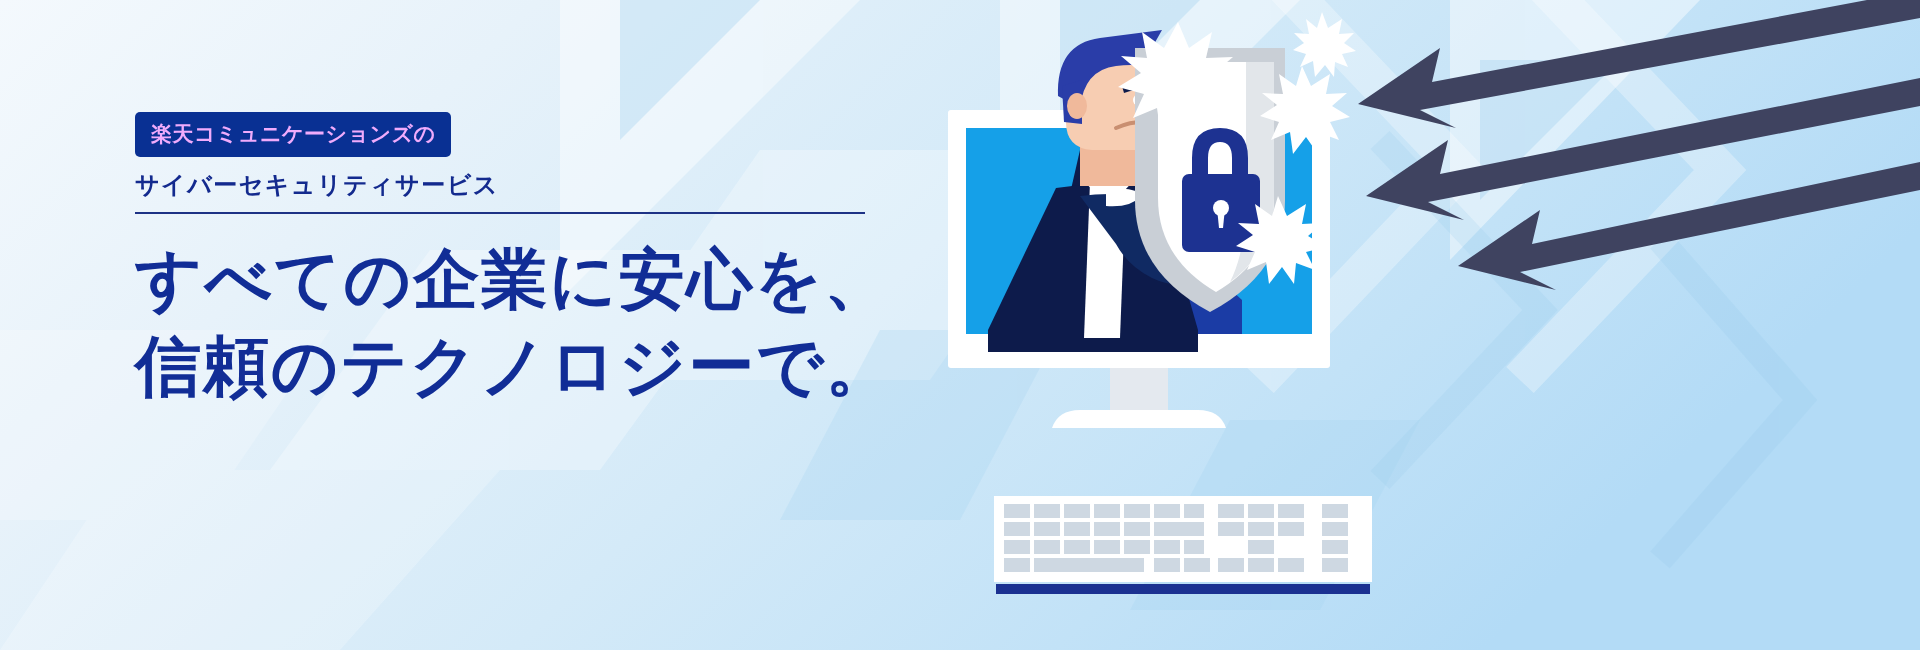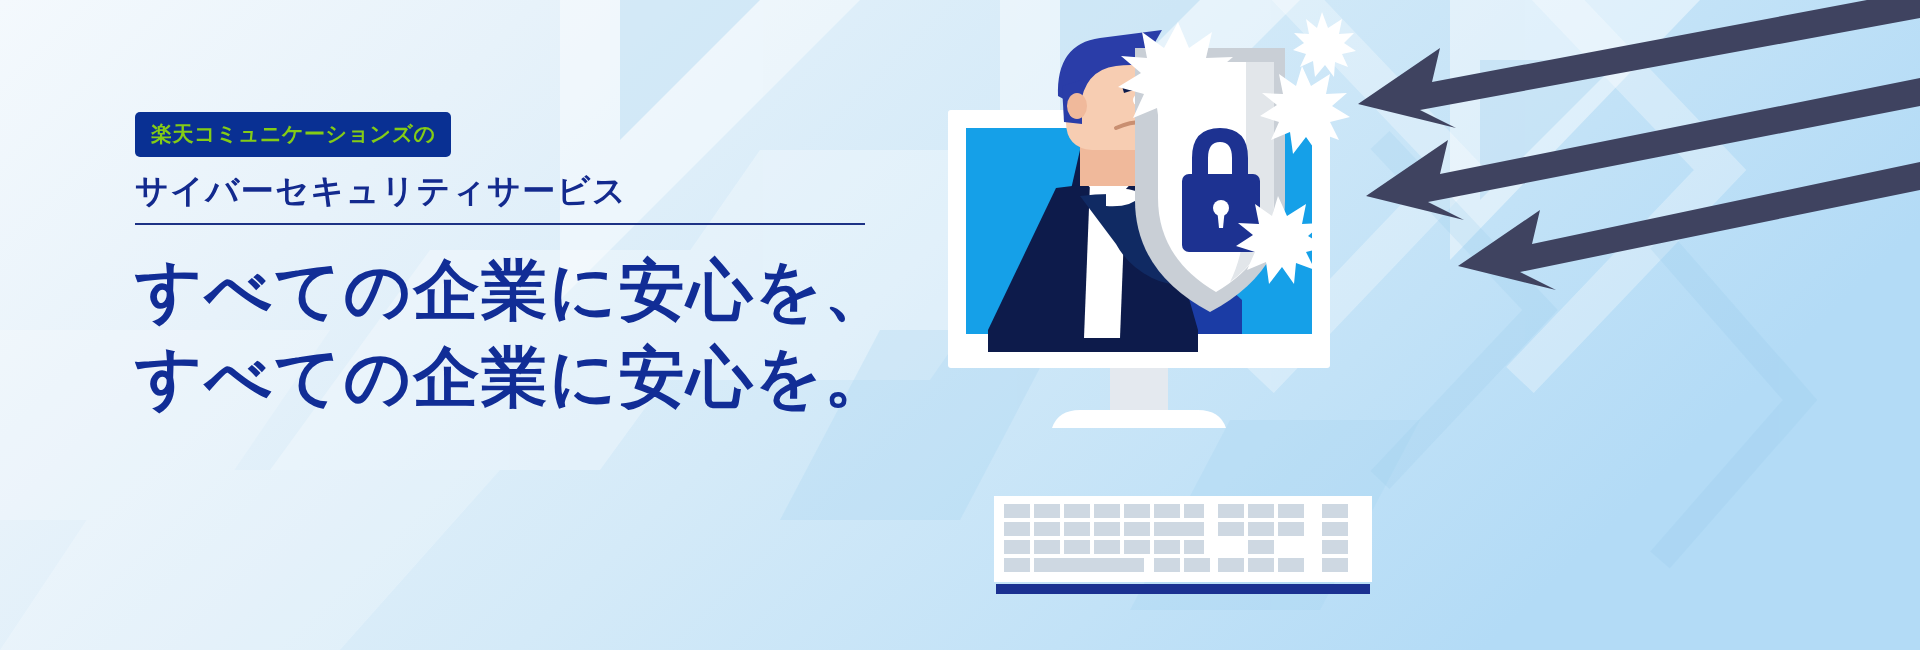--- a/index.html
+++ b/index.html
@@ -30,32 +30,32 @@
   .text-block {
     position: absolute;
     left: 135px;
     top: 112px;
     width: 760px;
     z-index: 6;
   }
   .badge {
     display: inline-block;
     background: #093093;
-    color: #84cc16;
+    color: #f0abfc;
     font-size: 21px;
     font-weight: 700;
     letter-spacing: 0.5px;
     line-height: 1;
     padding: 11px 16px 13px 16px;
     border-radius: 5px;
   }
   .subtitle {
     margin-top: 14px;
     color: #132a8e;
-    font-size: 33px;
+    font-size: 24px;
     font-weight: 700;
     letter-spacing: 1.5px;
     line-height: 1.2;
   }
   .divider {
     margin-top: 12px;
     width: 730px;
     height: 2px;
     background: #1d3285;
   }
@@ -139,21 +139,21 @@
       <polyline points="1660,240 1800,400 1660,560"></polyline>
     </g>
   </svg>
 
   <div class="text-block">
     <div class="badge">楽天コミュニケーションズの</div>
     <div class="subtitle">サイバーセキュリティサービス</div>
     <div class="divider"></div>
     <h1 class="headline">
       <span class="headline-line">すべての企業に安心を、</span>
-      <span class="headline-line">すべての企業に安心を。</span>
+      <span class="headline-line">信頼のテクノロジーで。</span>
     </h1>
   </div>
 
   <svg class="illustration" viewBox="0 0 600 650" xmlns="http://www.w3.org/2000/svg">
 
     <rect x="18" y="110" width="382" height="258" rx="3" fill="#ffffff"></rect>
 
     <rect x="36" y="128" width="346" height="206" fill="#15a0e8"></rect>
 
     <defs>

